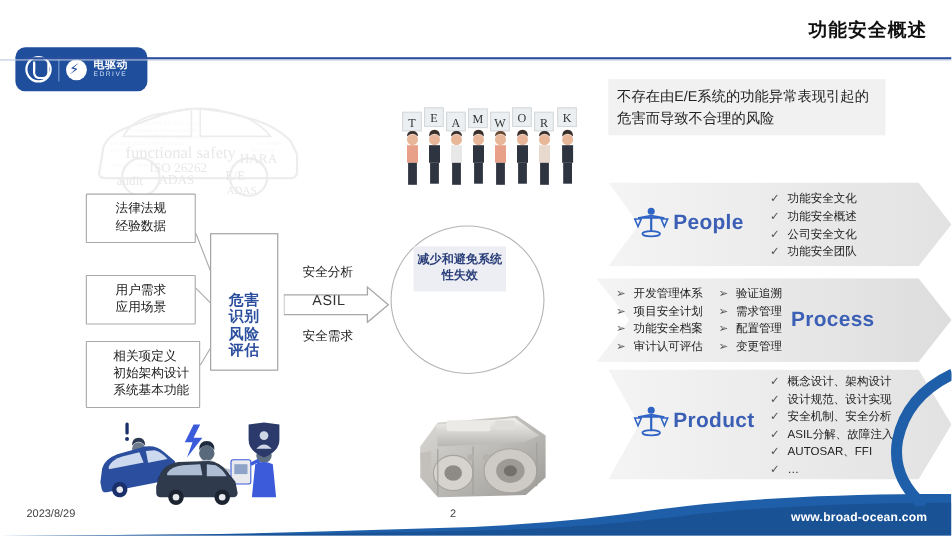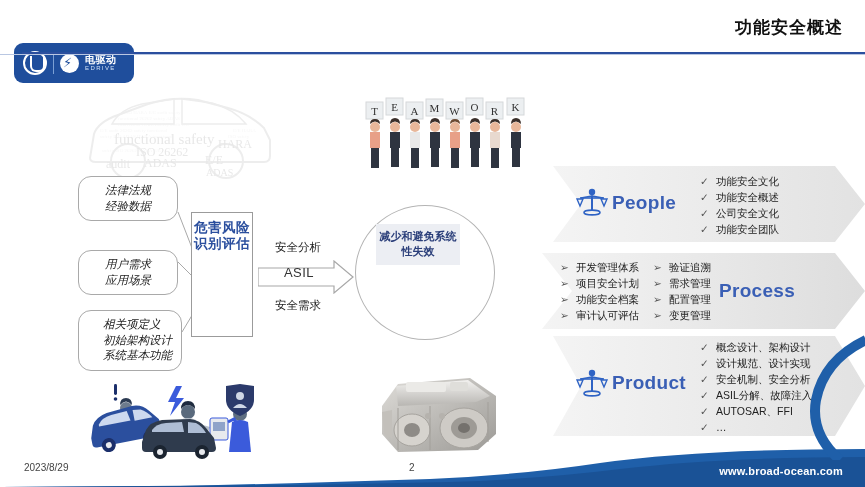--- a/index.html
+++ b/index.html
@@ -67,38 +67,38 @@
   .carcloud {
     position: absolute; left: 78px; top: 82px; width: 200px; height: 98px;
     opacity: .33;
   }
   .carcloud svg { width: 100%; height: 100%; display: block; }
   .cc-t { font-family: "Liberation Serif", serif; fill: #b9b9b9; }
 
   
   .callout {
     position: absolute; background: #fff;
-    border: 1px solid #a9a9a9; border-radius: 13px;
+    border: 1px solid #a9a9a9; border-radius: 1px;
     font-size: 11.5px; color: #222; line-height: 1.35;
-    text-align: center; padding: 6px 24px; font-style: italic;
+    text-align: center; padding: 6px 24px;
   }
   #co1 { left: 78px; top: 176px; width: 100px; }
   #co2 { left: 78px; top: 250px; width: 100px; }
   #co3 { left: 78px; top: 310px; width: 104px; text-align: right; }
   .callout .cl { display: block; white-space: nowrap; }
 
   .leader { position: absolute; }
   .leader svg { display: block; overflow: visible; }
 
   
   .hara {
     position: absolute; left: 191px; top: 212px;
     width: 62px; height: 125px;
     border: 1px solid #9b9b9b; background: #fff;
-    display: flex; flex-direction: row; justify-content: center;
+    display: flex; flex-direction: column; justify-content: flex-end;
     padding: 7px 0 9px;
   }
   .hara .ht {
     font-size: 13.5px; color: #2b4f9e; font-weight: bold;
     text-align: center; line-height: 1.15; letter-spacing: .5px;
   }
 
   
   .asil-wrap { position: absolute; left: 258px; top: 240px; width: 96px; height: 78px; }
   .asil-top, .asil-bot {
@@ -350,20 +350,21 @@
         <g transform="translate(147,36)">
           <circle cx="7" cy="5" r="5" fill="#e8b79a"></circle>
             <path d="M2 2 q5 -5 10 0 q0 -6 -5 -6 q-5 0 -5 6z" fill="#3a2f2a"></path>
           <rect x="2" y="10" width="10" height="16" fill="#2e3440"></rect>
           <rect x="3" y="26" width="8" height="19" fill="#2e3440"></rect>
         </g>
       </g>
     </svg>
   </div>
 
+  <div class="statement">不存在由E/E系统的功能异常表现引起的危害而导致不合理的风险</div>
 
   <div class="chev" style="left:553px; top:166px;">
     <svg width="312" height="76" viewBox="0 0 312 76">
       <defs>
         <linearGradient id="gp" x1="0" y1="0" x2="1" y2="0">
           <stop offset="0" stop-color="#f4f4f4"></stop>
             <stop offset="1" stop-color="#e2e2e2"></stop>
         </linearGradient>
       </defs>
       <path d="M0 0 L282 0 L312 38 L282 76 L0 76 L28 38 Z" fill="url(#gp)"></path>

